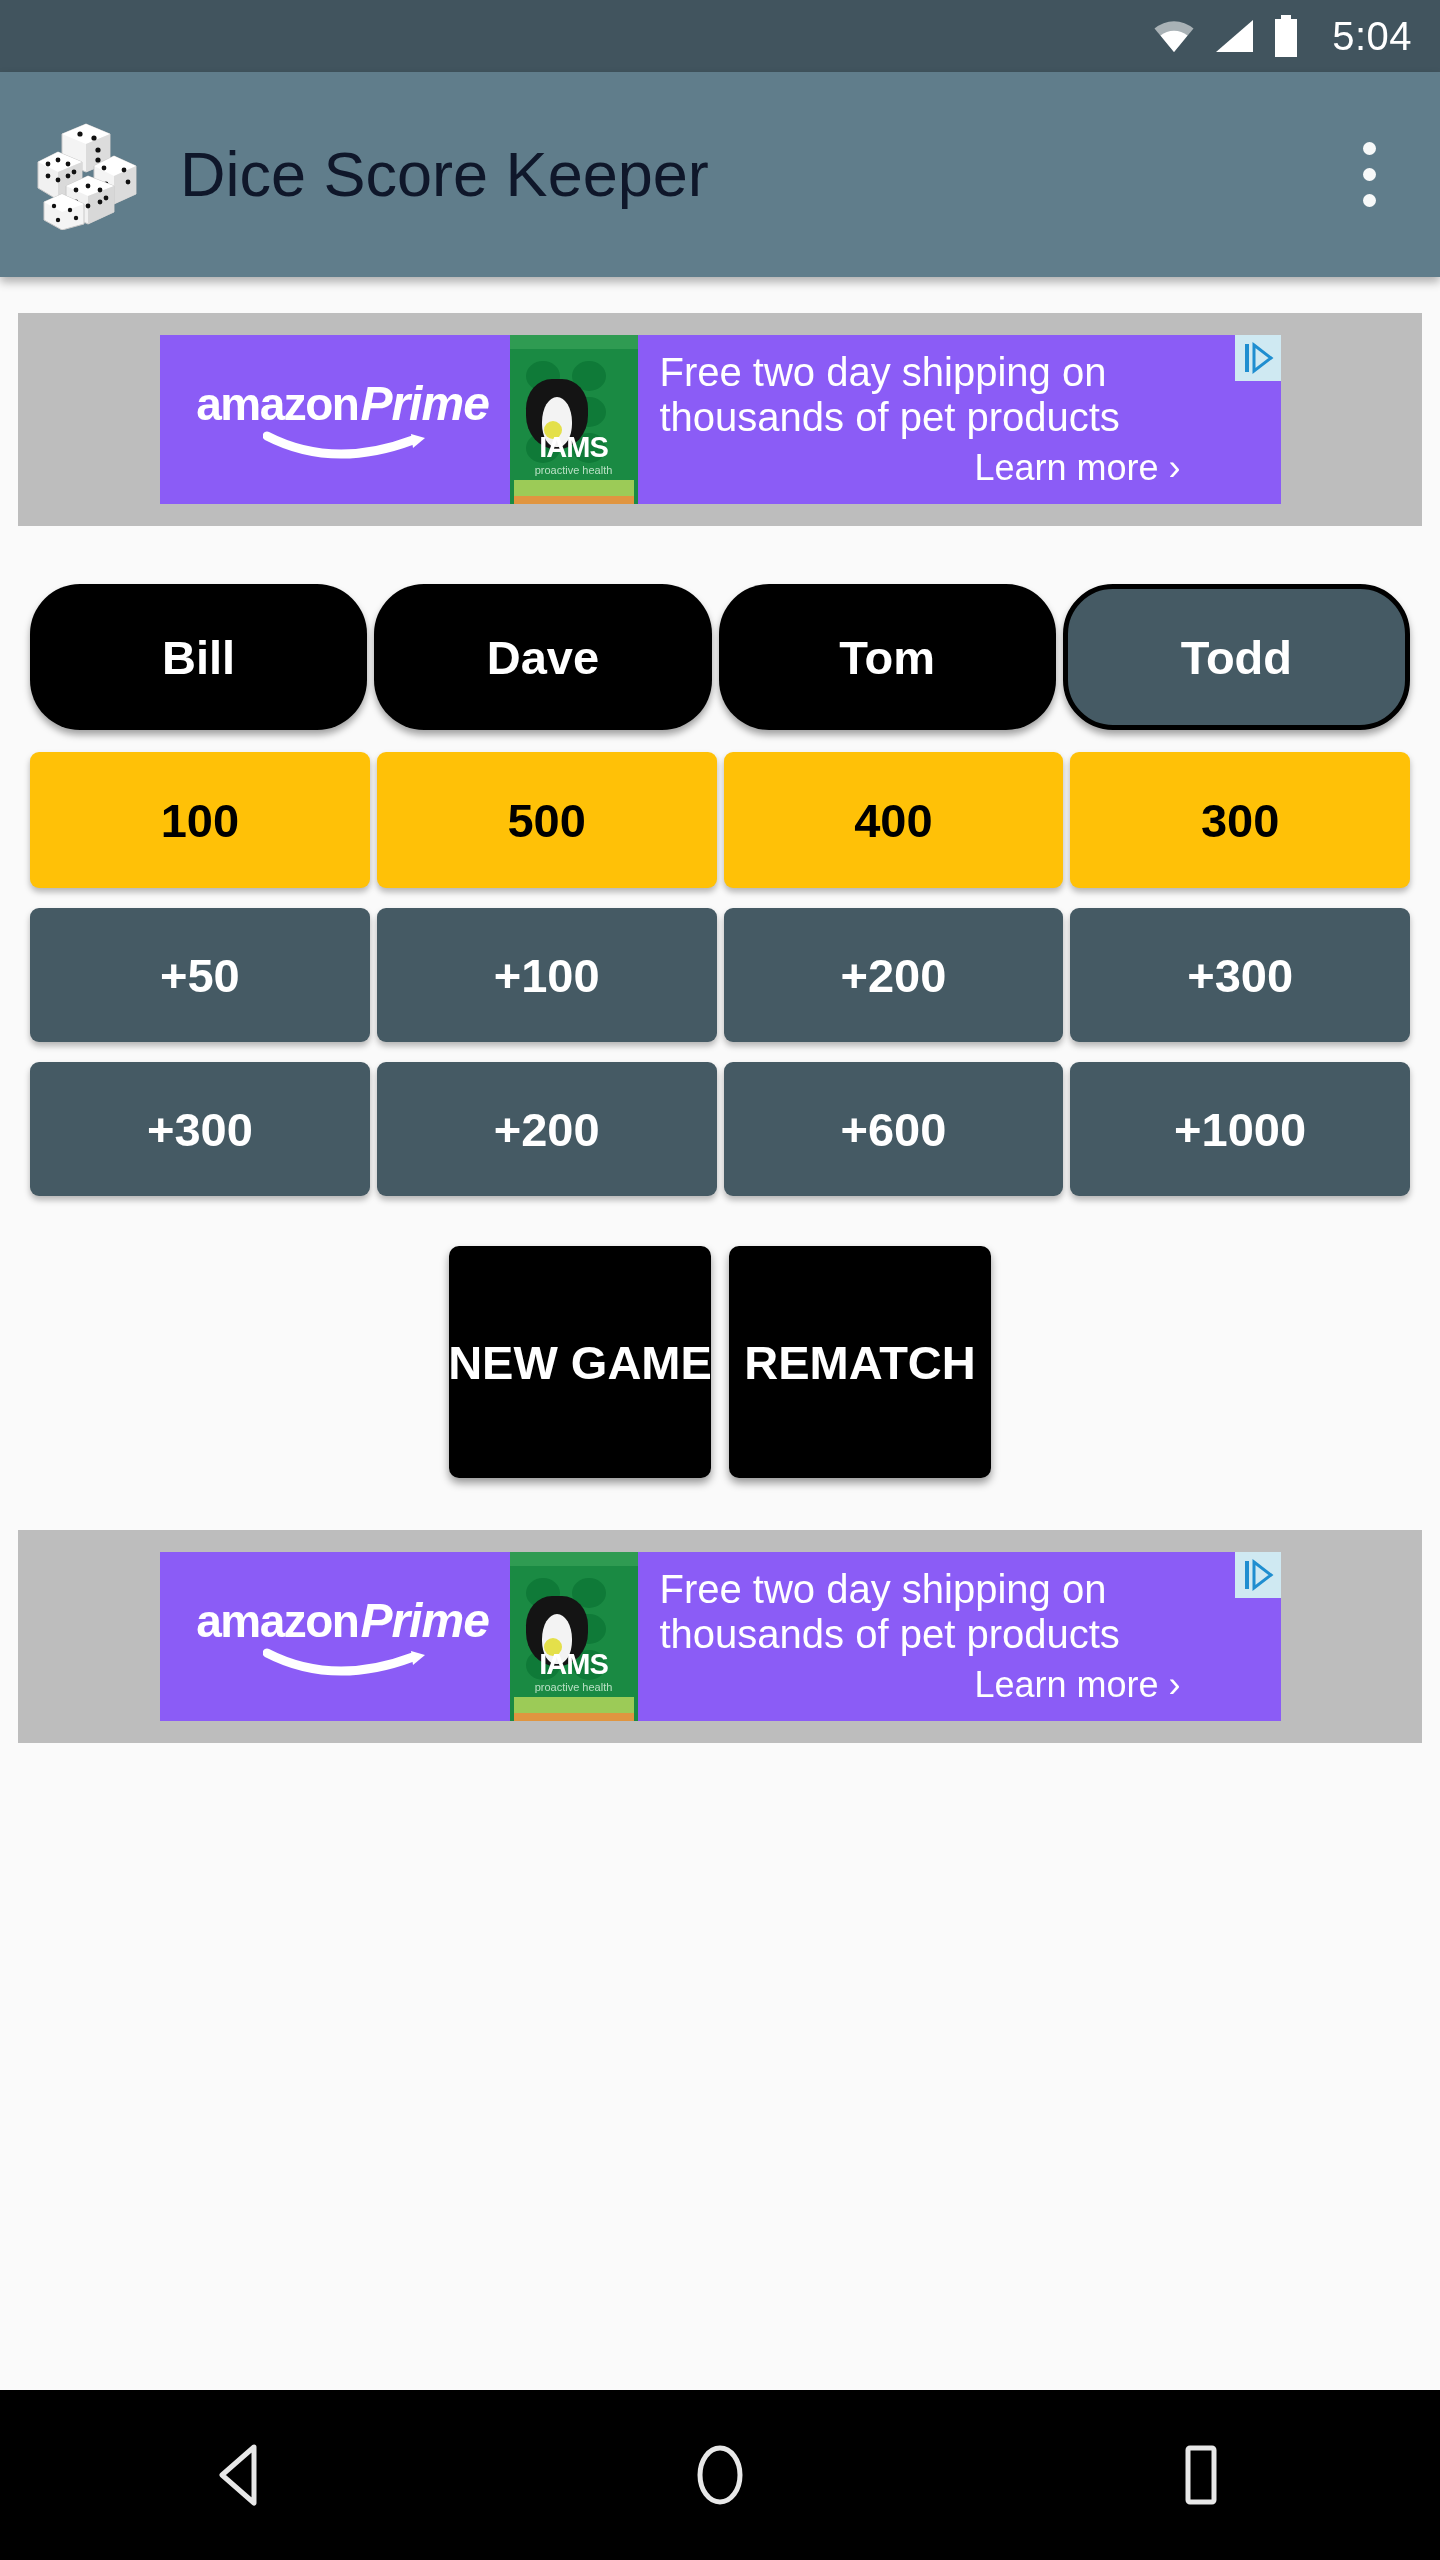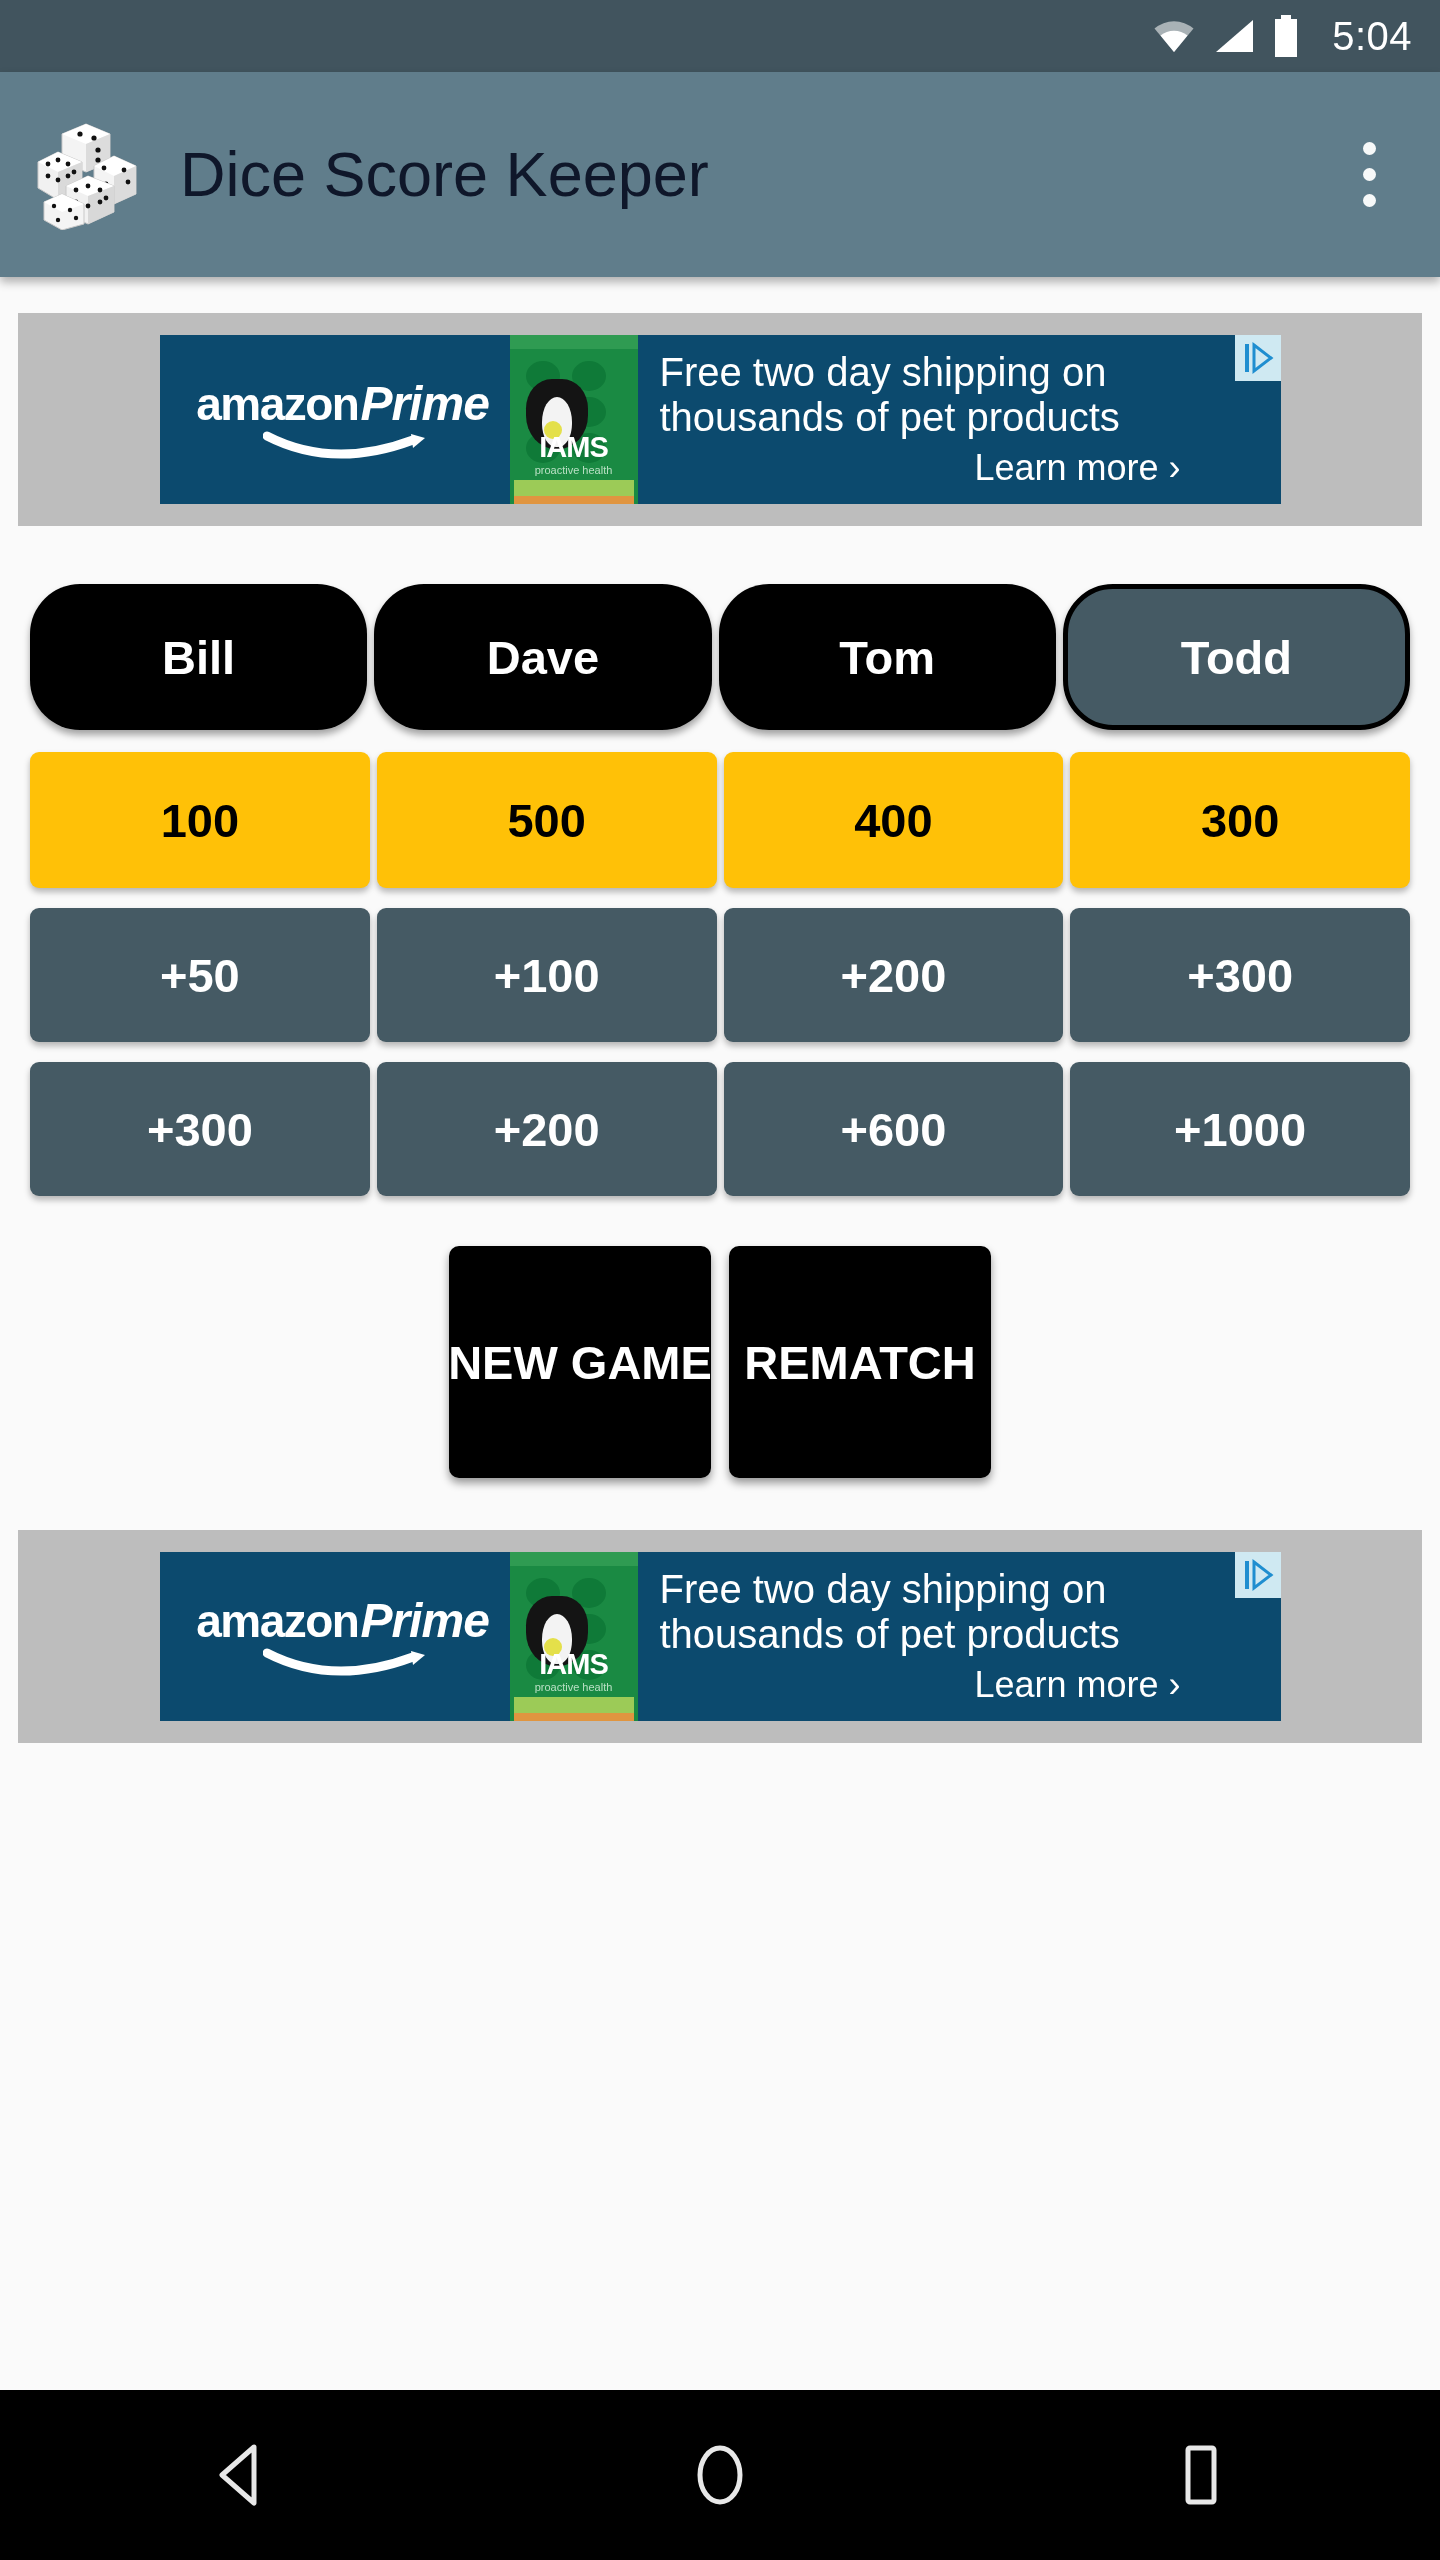--- a/index.html
+++ b/index.html
@@ -94,21 +94,21 @@
     justify-content: center;
     align-items: center;
     flex: 0 0 auto;
   }
   .ad-top { margin-top: 36px; }
   .ad-bot { margin-top: 0; }
   .ad {
     position: relative;
     width: 1121px;
     height: 169px;
-    background: #0c4a6e;
+    background: #8b5cf6;
     display: flex;
     align-items: center;
     overflow: hidden;
   }
   .ad-prime {
     width: 350px;
     flex: 0 0 auto;
     display: flex;
     flex-direction: column;
     align-items: center;

